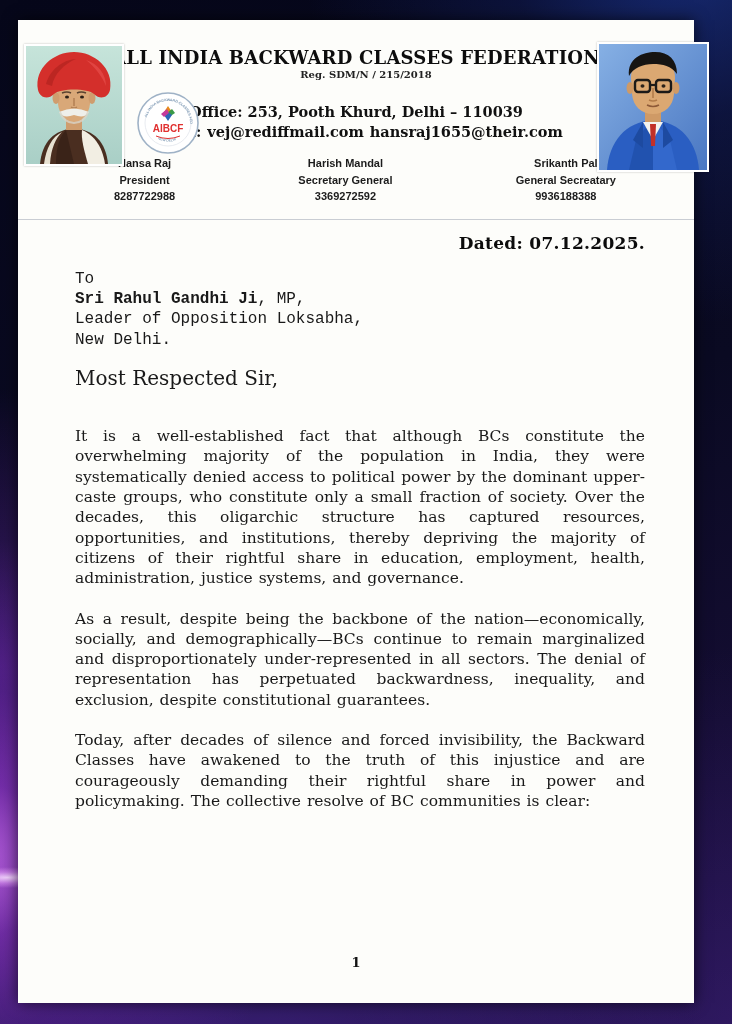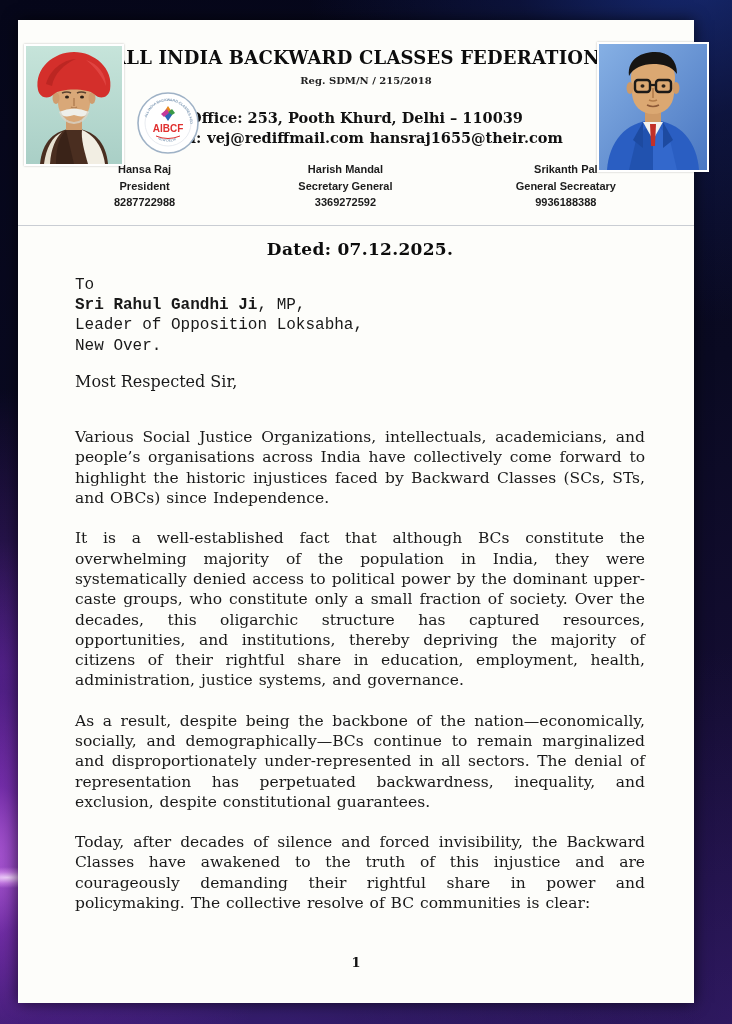--- a/index.html
+++ b/index.html
@@ -19,21 +19,21 @@
   .page{
     position:absolute;left:18px;top:20px;width:676px;height:983px;
     background:#fdfdfa;box-shadow:0 0 14px rgba(0,0,0,0.65);
   }
   
   .org-title{
     text-align:center;padding-top:27px;
     font-weight:bold;font-size:18px;letter-spacing:0.2px;color:#0d0d0d;
   }
   .reg-line{
-    text-align:center;margin-top:7px;
+    text-align:center;margin-top:1px;
     font-weight:bold;font-size:10px;color:#222;padding-left:20px;
   }
   .portrait{position:absolute;background:#fff;padding:2px;box-shadow:0 0 2px rgba(0,0,0,0.25);}
   .portrait-left{left:6px;top:24px;width:96px;height:118px;}
   .portrait-right{left:579px;top:22px;width:108px;height:126px;}
   .portrait svg{display:block;width:100%;height:100%;}
   .logo{position:absolute;left:118px;top:71px;width:64px;height:64px;}
   .contact-block{margin-top:23px;text-align:center;font-weight:bold;color:#111;}
   .office-line{font-size:14.5px;}
   .email-line{font-size:14.5px;margin-top:3px;}
@@ -43,26 +43,26 @@
     display:flex;justify-content:space-between;
     margin:15px 78px 0 96px;
     font-family:"Liberation Sans", sans-serif;
     font-weight:bold;font-size:11px;color:#1c1c1c;text-align:center;
   }
   .official div{line-height:16.5px;}
   .divider{border:none;border-top:1.6px solid #c9cdd3;margin:14px 0 0 0;}
   
   .content{padding:0 49px 0 57px;color:#191919;}
   .date-line{
-    margin-top:13px;text-align:center;
+    margin-top:13px;text-align:right;
     font-weight:bold;font-size:17px;letter-spacing:0.3px;color:#0c0c0c;
   }
   .address{margin-top:16px;font-size:16px;line-height:20.4px;font-family:Liberation Mono, monospace;}
   .recipient-name{font-weight:bold;}
-  .greeting{margin-top:16px;font-size:16px;}
+  .greeting{margin-top:16px;font-size:20px;}
   .body-para{
     margin:20px 0 0 0;text-align:justify;
     font-size:15.5px;line-height:20.3px;word-spacing:1px;
   }
   .body-para:first-of-type{margin-top:36px;}
   .page-number{
     position:absolute;bottom:33px;left:0;width:100%;text-align:center;
     font-weight:bold;font-size:13px;color:#111;
   }
 </style>
@@ -206,25 +206,24 @@
 
   <hr class="divider">
 
   <div class="content">
     <div class="date-line">Dated: 07.12.2025.</div>
 
     <div class="address">
       <div>To</div>
       <div><span class="recipient-name">Sri Rahul Gandhi Ji</span><span>, MP,</span></div>
       <div>Leader of Opposition Loksabha,</div>
-      <div>New Over.</div>
+      <div>New Delhi.</div>
     </div>
 
     <div class="greeting">Most Respected Sir,</div>
 
-    <p class="body-para">Various Social Justice Organizations, intellectuals, academicians, and people’s organisations across India have collectively come forward to highlight the historic injustices faced by Backward Classes (SCs, STs, and OBCs) since Independence.</p>
     <p class="body-para">It is a well-established fact that although BCs constitute the overwhelming majority of the population in India, they were systematically denied access to political power by the dominant upper-caste groups, who constitute only a small fraction of society. Over the decades, this oligarchic structure has captured resources, opportunities, and institutions, thereby depriving the majority of citizens of their rightful share in education, employment, health, administration, justice systems, and governance.</p>
     <p class="body-para">As a result, despite being the backbone of the nation—economically, socially, and demographically—BCs continue to remain marginalized and disproportionately under-represented in all sectors. The denial of representation has perpetuated backwardness, inequality, and exclusion, despite constitutional guarantees.</p>
     <p class="body-para">Today, after decades of silence and forced invisibility, the Backward Classes have awakened to the truth of this injustice and are courageously demanding their rightful share in power and policymaking. The collective resolve of BC communities is clear:</p>
   </div>
 
   <div class="page-number">1</div>
 </div>
 
 </body></html>

